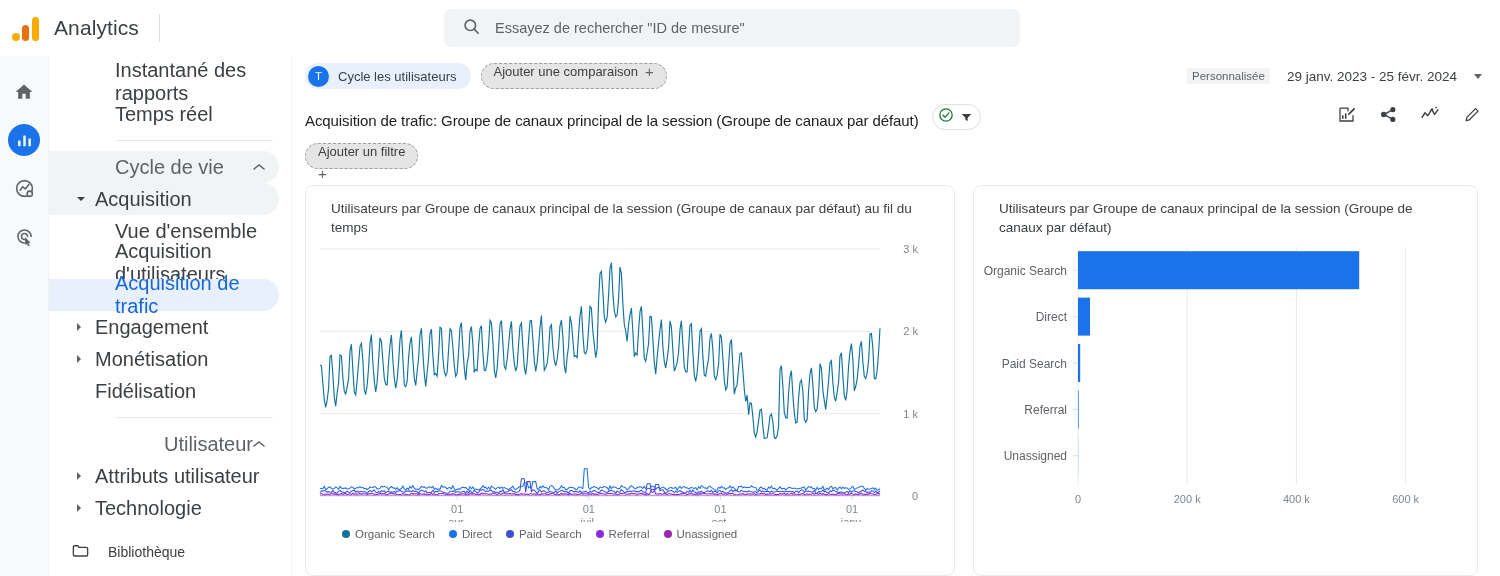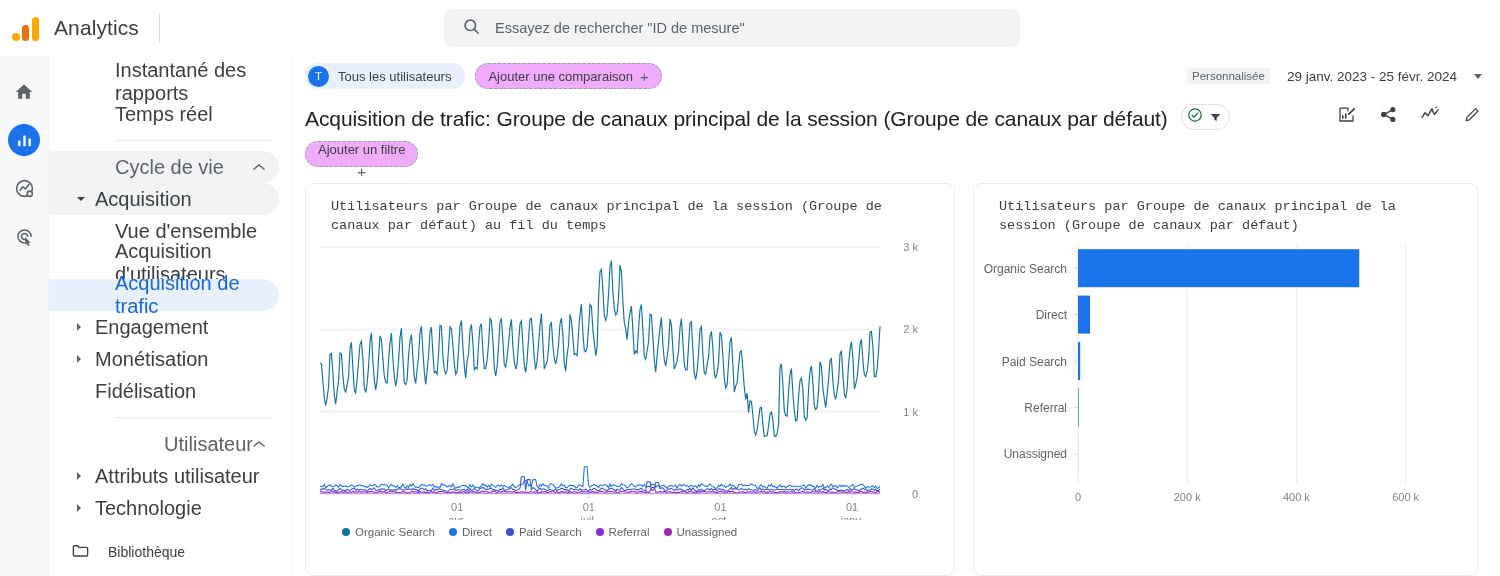--- a/index.html
+++ b/index.html
@@ -94,59 +94,58 @@
   .chip-users {
     height: 26px; display: flex; align-items: center; gap: 9px;
     background: #e8f0fe; border-radius: 13px; padding: 0 14px 0 3px;
     font-size: 13px; color: #3c4043; cursor: pointer;
   }
   .avatar-t {
     width: 21px; height: 21px; border-radius: 50%; background: #1a73e8;
     color: #fff; font-size: 11.5px; display: flex; align-items: center; justify-content: center;
   }
   .chip-dashed {
-    height: 26px; display: flex; align-items: center; gap: 7px;
+    height: 26px; display: flex; gap: 7px;
     border: 1px dashed #9aa0a6; border-radius: 13px; padding: 0 12px;
-    font-size: 13px; color: #3c4043; cursor: pointer; background: #f0abfc;
+    font-size: 13px; color: #3c4043; cursor: pointer; background: #e5e5e5;
   }
   .plus { font-size: 15px; color: #5f6368; line-height: 1; }
   .date-area {
     position: absolute; right: 18px; top: 0; height: 40px;
     display: flex; align-items: center; gap: 17px; cursor: pointer;
   }
   .date-tag {
     background: #f1f3f4; color: #5f6368; font-size: 11.5px;
     padding: 2px 5px; border-radius: 3px;
   }
   .date-range { font-size: 13.5px; color: #3c4043; }
   .caret { width: 0; height: 0; border-left: 4.5px solid transparent; border-right: 4.5px solid transparent; border-top: 5px solid #5f6368; }
 
   .title-row { display: flex; align-items: flex-start; padding: 8px 18px 0 13px; position: relative; }
-  .page-title { font-size: 21px; color: #202124; letter-spacing: -0.1px; line-height: 28px; }
+  .page-title { font-size: 15px; color: #202124; letter-spacing: -0.1px; line-height: 28px; }
   .badge-pill {
     display: inline-flex; align-items: center; gap: 7px; margin-left: 9px;
     border: 1px solid #e0e0e0; border-radius: 13px; padding: 2px 8px 2px 5px;
     vertical-align: 3px; cursor: pointer;
   }
   .title-actions { position: absolute; right: 14px; top: 6px; display: flex; gap: 14px; align-items: center; }
   .act-btn { width: 28px; height: 28px; display: flex; align-items: center; justify-content: center; cursor: pointer; }
 
   .filter-row { padding: 7px 0 0 13px; }
 
   .cards { flex: 1; display: flex; gap: 0; padding: 16px 22px 0 13px; min-height: 0; }
   .card {
     background: #fff; border: 1px solid #e8eaed; border-radius: 8px;
     position: relative; overflow: hidden;
   }
   .card-line { width: 650px; min-width: 650px; margin-right: 18px; }
   .card-bar { flex: 1; }
   .card-title {
     font-size: 13.5px; color: #3c4043; line-height: 19px;
     padding: 13px 24px 0 25px;
-    font-family: Liberation Mono, monospace;
   }
 
   .chart-area { position: relative; }
   svg.plot { display: block; }
   .axis-lbl { font-size: 11px; fill: #80868b; font-family: "Liberation Sans", sans-serif; }
   .axis-lbl-dark { font-size: 12px; fill: #5f6368; font-family: "Liberation Sans", sans-serif; }
   .legend {
     display: flex; align-items: center; gap: 14px; padding: 6px 0 0 36px;
     font-size: 11.5px; color: #5f6368;
   }
@@ -292,21 +291,21 @@
         </span>
         <span>Bibliothèque</span>
       </div>
     </div>
 
     <div class="main">
 
       <div class="chip-row">
         <div class="chip-users">
           <span class="avatar-t">T</span>
-          <span>Tous les utilisateurs</span>
+          <span>Cycle les utilisateurs</span>
         </div>
         <div class="chip-dashed">
           <span>Ajouter une comparaison</span>
           <span class="plus">+</span>
         </div>
         <div class="date-area">
           <span class="date-tag">Personnalisée</span>
           <span class="date-range">29 janv. 2023 - 25 févr. 2024</span>
           <span class="caret"></span>
         </div>

